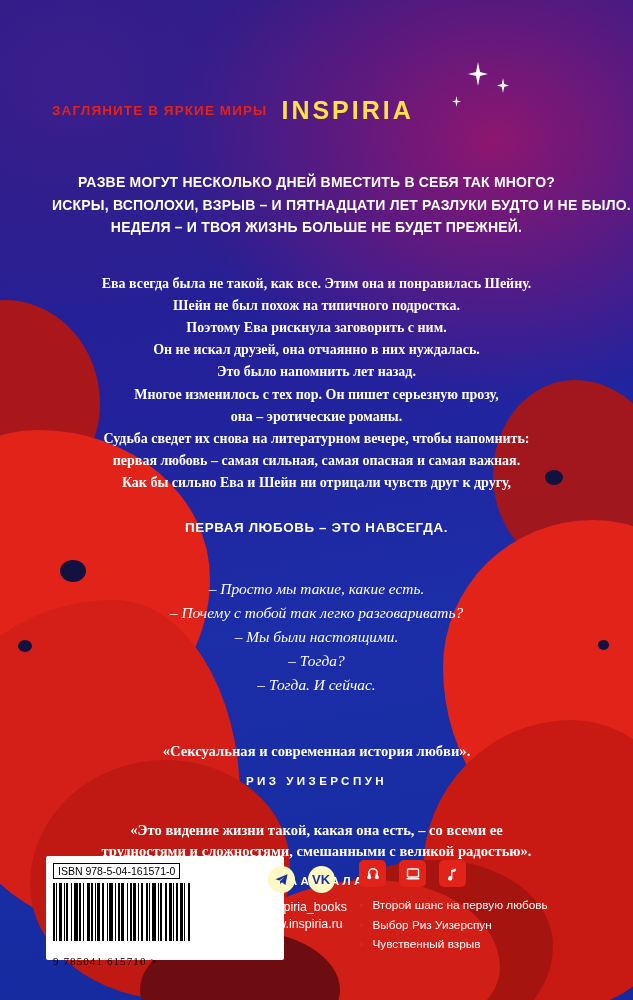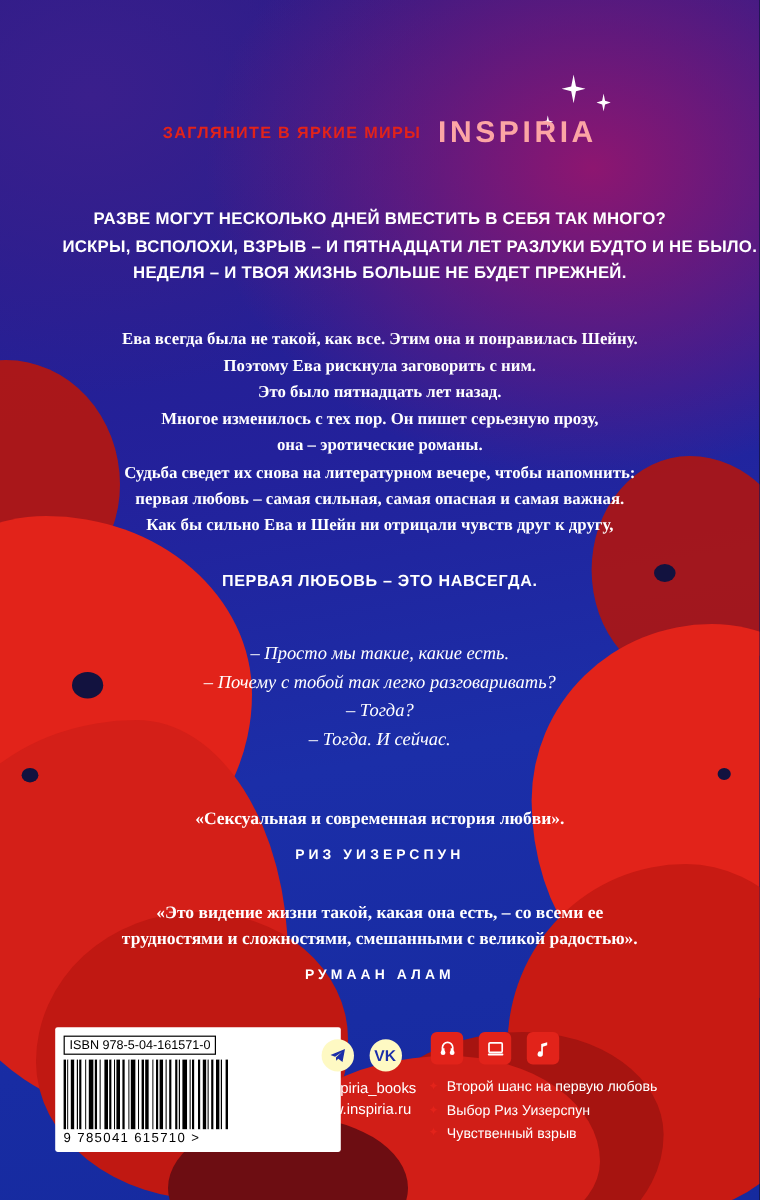--- a/index.html
+++ b/index.html
@@ -63,39 +63,38 @@
   
   .content {
     position: relative;
     z-index: 5;
     padding: 0 52px;
     text-align: center;
   }
   .brandrow {
     display: flex;
     align-items: center;
-    justify-content: center;
     gap: 14px;
     margin-top: 96px;
   }
   .tagline {
     color: #e2231a;
     font-family: "Liberation Sans", sans-serif;
     font-weight: bold;
     font-size: 13.5px;
     letter-spacing: 1.1px;
     text-transform: uppercase;
     white-space: nowrap;
   }
   .logo {
     font-family: "Liberation Sans", sans-serif;
     font-weight: bold;
     font-size: 25px;
     letter-spacing: 3px;
-    color: #fca5a5;
+    color: #fde047;
   }
   .headline {
     margin-top: 46px;
     font-family: "Liberation Sans", sans-serif;
     font-weight: bold;
     font-size: 14px;
     line-height: 1.62;
     letter-spacing: .2px;
     text-transform: uppercase;
   }
@@ -174,24 +173,24 @@
   }
   .barcode {
     display: flex;
     align-items: flex-end;
     height: 58px;
     gap: 0;
     margin-top: 1px;
   }
   .barcode i { display:block; background:#000; height:100%; }
   .isbn-num {
-    font-family: Liberation Sans, sans-serif;
+    font-family: Liberation Serif, serif;
     font-size: 11px;
     letter-spacing: 1.1px;
-    margin-top: 2px;
+    margin-top: 14px;
   }
 
   .social {
     position: absolute;
     left: 226px;
     top: 18px;
     width: 150px;
     text-align: center;
     color: #fff;
   }
@@ -297,34 +296,37 @@
     </div>
 
     <div class="headline">
       <div>РАЗВЕ МОГУТ НЕСКОЛЬКО ДНЕЙ ВМЕСТИТЬ В СЕБЯ ТАК МНОГО?</div>
       <div>ИСКРЫ, ВСПОЛОХИ, ВЗРЫВ – И ПЯТНАДЦАТИ ЛЕТ РАЗЛУКИ БУДТО И НЕ БЫЛО.</div>
       <div>НЕДЕЛЯ – И ТВОЯ ЖИЗНЬ БОЛЬШЕ НЕ БУДЕТ ПРЕЖНЕЙ.</div>
     </div>
 
     <div class="annot">
       <div>Ева всегда была не такой, как все. Этим она и понравилась Шейну.</div>
+      <div>Шейн не был похож на типичного подростка.</div>
       <div>Поэтому Ева рискнула заговорить с ним.</div>
-      <div>Это было пятнадцать лет назад.</div>
+      <div>Он не искал друзей, она отчаянно в них нуждалась.</div>
+      <div>Это было напомнить лет назад.</div>
       <div>Многое изменилось с тех пор. Он пишет серьезную прозу,</div>
       <div>она – эротические романы.</div>
       <div>Судьба сведет их снова на литературном вечере, чтобы напомнить:</div>
       <div>первая любовь – самая сильная, самая опасная и самая важная.</div>
       <div>Как бы сильно Ева и Шейн ни отрицали чувств друг к другу,</div>
     </div>
 
     <div class="forever">ПЕРВАЯ ЛЮБОВЬ – ЭТО НАВСЕГДА.</div>
 
     <div class="dialogue">
       <div>– Просто мы такие, какие есть.</div>
       <div>– Почему с тобой так легко разговаривать?</div>
+      <div>– Мы были настоящими.</div>
       <div>– Тогда?</div>
       <div>– Тогда. И сейчас.</div>
     </div>
 
     <div class="praise">
       <div>«Сексуальная и современная история любви».</div>
       <div class="attrib">РИЗ УИЗЕРСПУН</div>
 
       <div class="q2">
         <div>«Это видение жизни такой, какая она есть, – со всеми ее</div>

